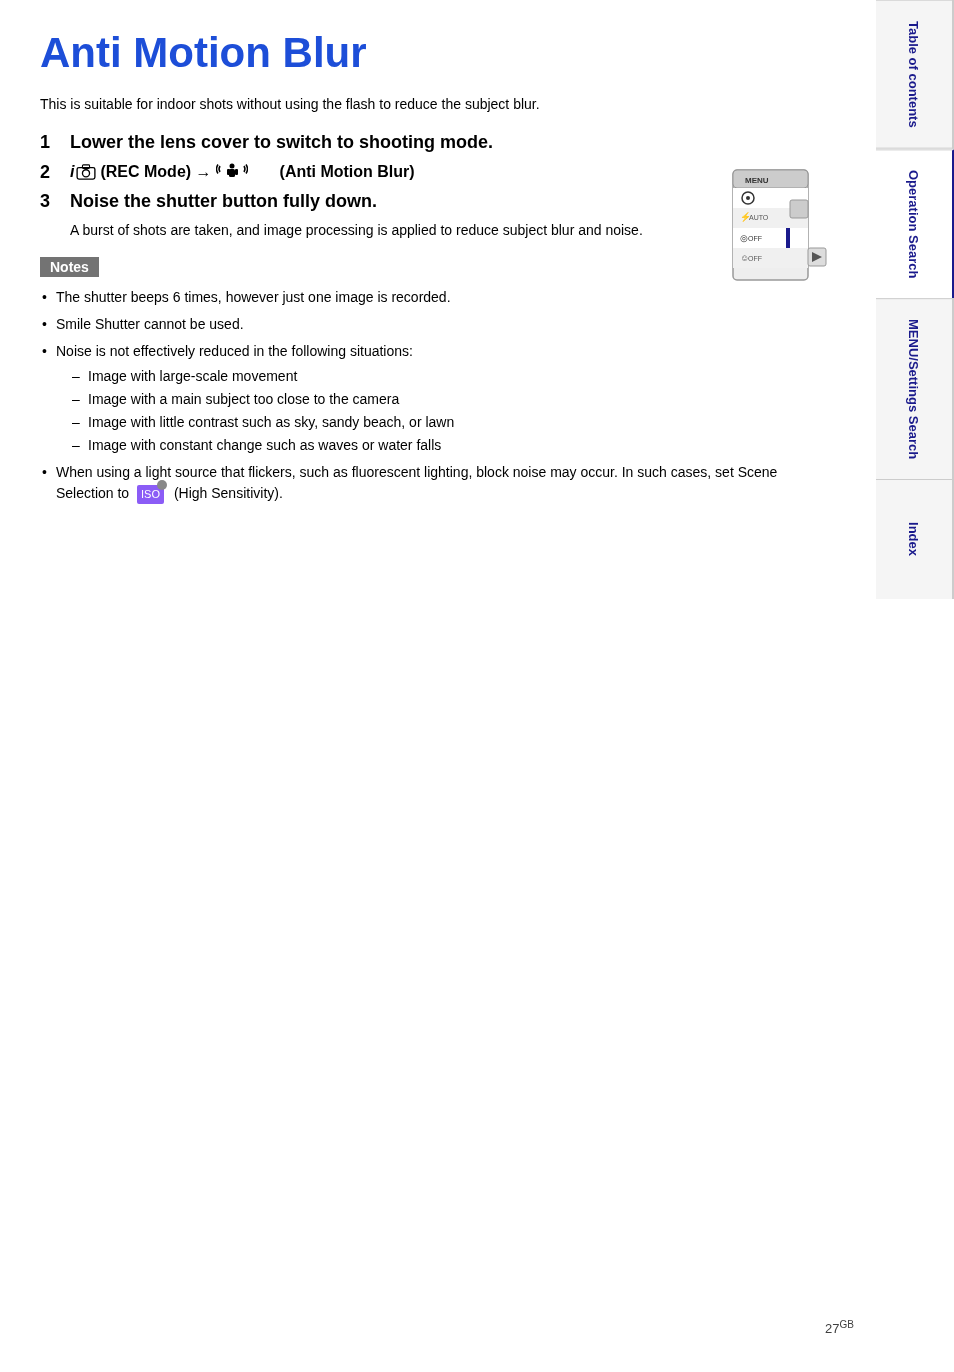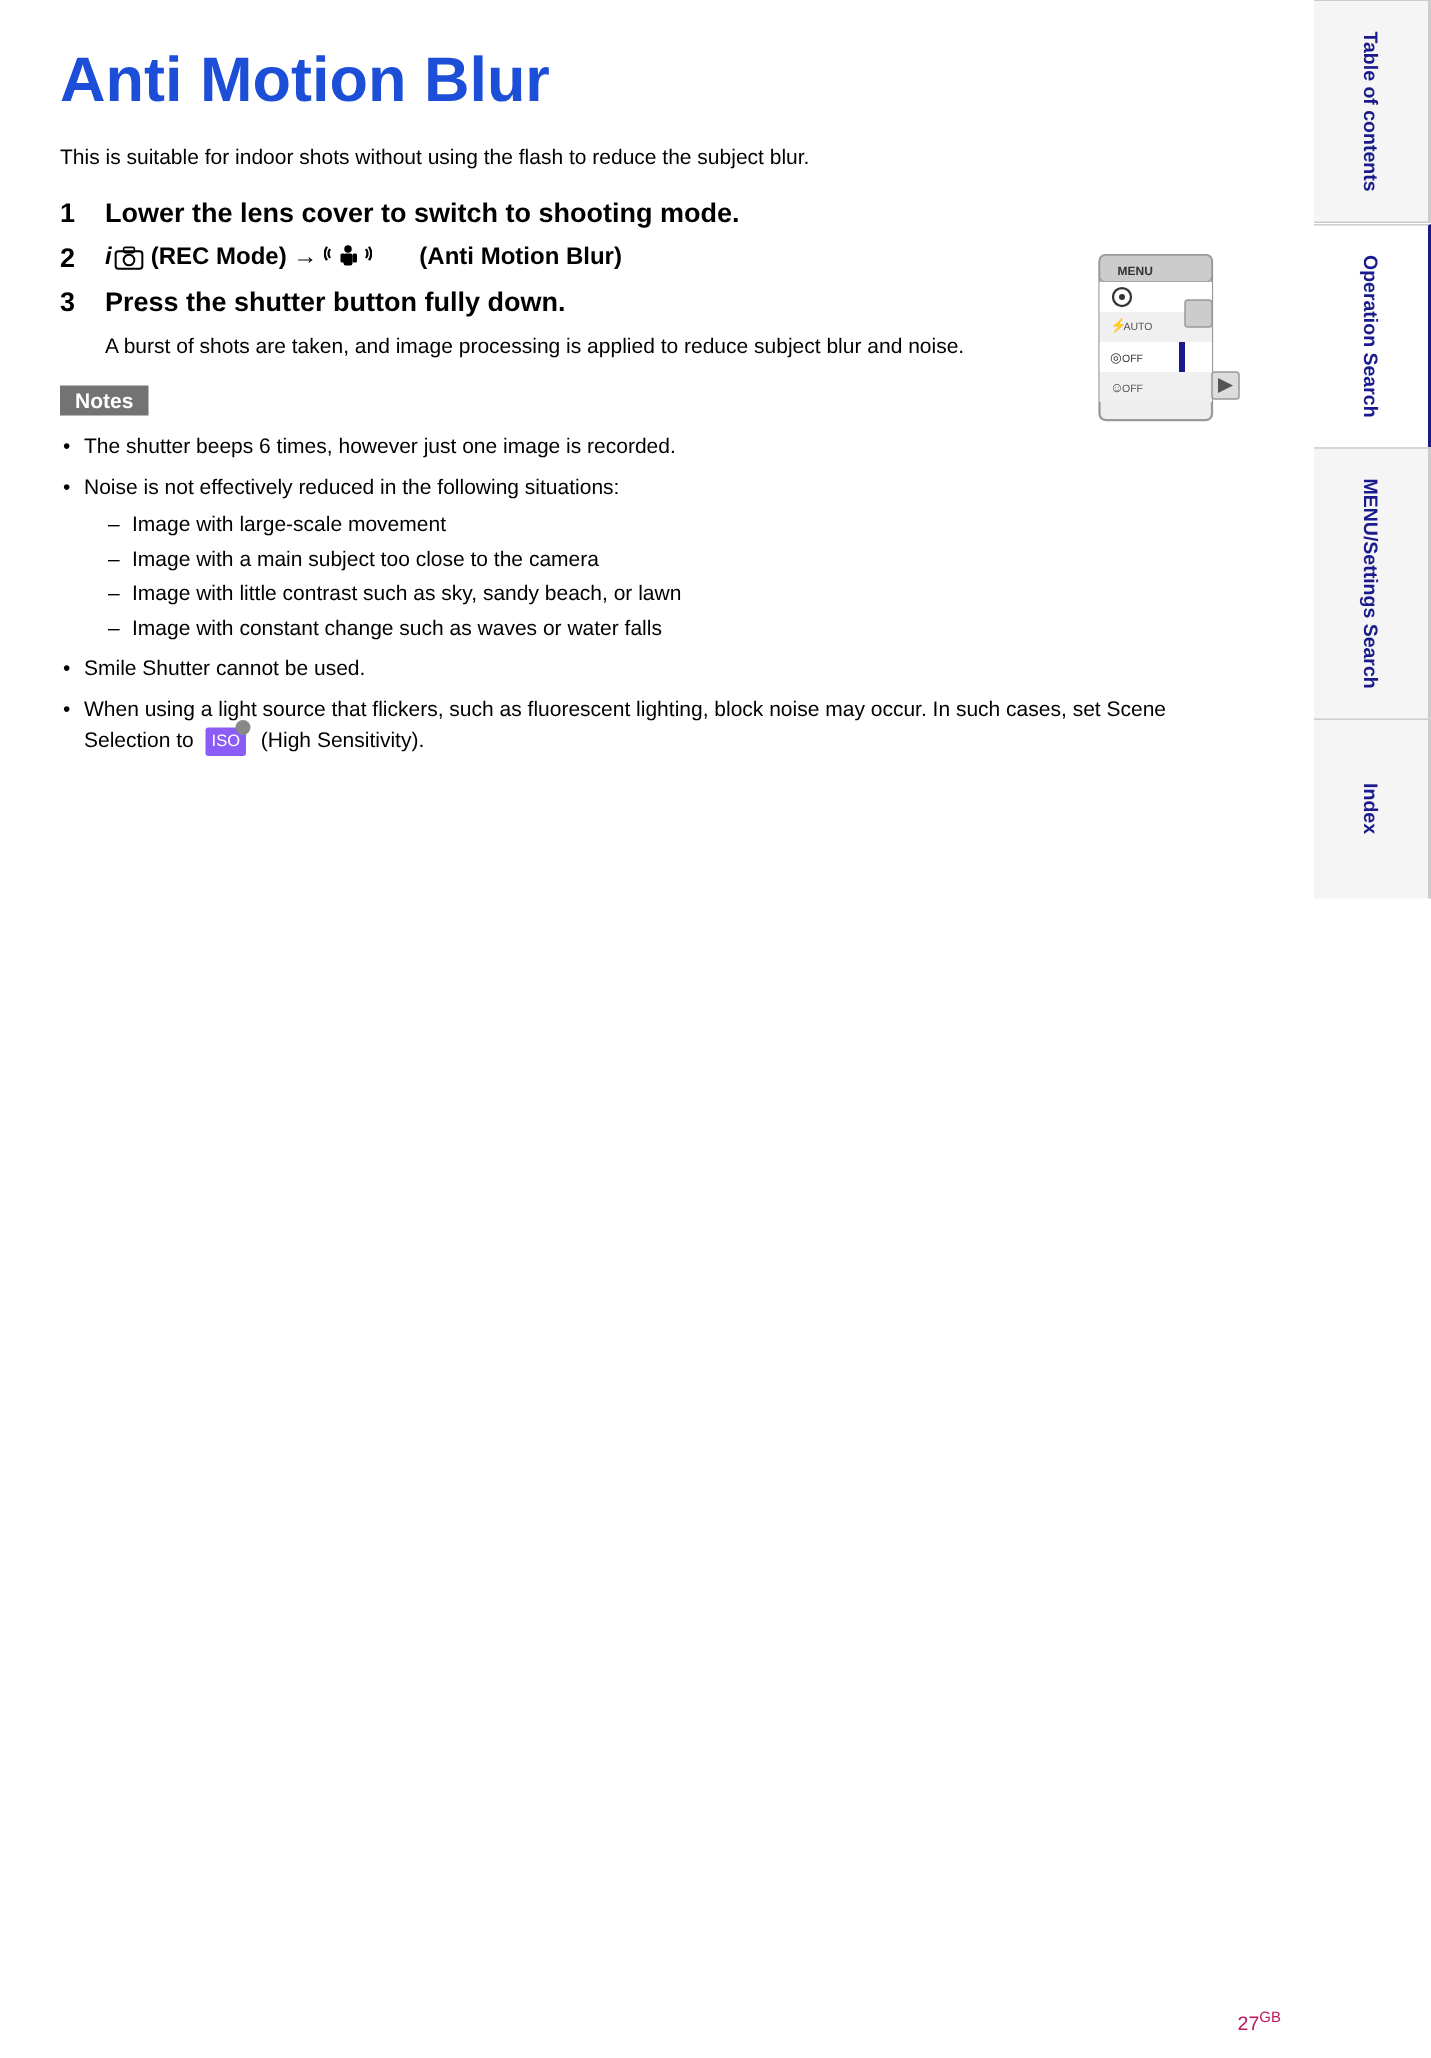--- a/index.html
+++ b/index.html
@@ -206,24 +206,24 @@
 
     .sidebar-tab-label {
       writing-mode: vertical-rl;
       transform: rotate(180deg);
       display: inline-block;
     }
 
     
     .page-number {
       position: absolute;
-      bottom: 16px;
+      bottom: 36px;
       right: 100px;
       font-size: 13px;
-      color: #be185d;
+      color: #404040;
     }
 
     .page-number sup {
       font-size: 10px;
     }
 
     .icon-anti-motion {
       display: inline-flex;
       align-items: center;
       margin: 0 4px;
@@ -271,39 +271,39 @@
 
         <path d="M28 11 Q30 8 28 5" fill="none" stroke="#000" stroke-width="1.5"></path>
         <path d="M30 12.5 Q33 8 30 3.5" fill="none" stroke="#000" stroke-width="1.5"></path>
       </svg>
     </span>
     <span style="font-size:16px; font-weight:bold;padding-left:28px;">(Anti Motion Blur)</span>
   </div>
 
   <div class="step">
     <span class="step-number">3</span>
-    <span class="step-text">Press the shutter button fully down.</span>
+    <span class="step-text">Noise the shutter button fully down.</span>
   </div>
   <div class="step3-sub">A burst of shots are taken, and image processing is applied to reduce subject blur and noise.</div>
 
   <div class="notes-section">
     <span class="notes-badge">Notes</span>
 
     <ul class="notes-list">
       <li>The shutter beeps 6 times, however just one image is recorded.</li>
+      <li>Smile Shutter cannot be used.</li>
       <li>
         <span>Noise is not effectively reduced in the following situations:</span>
         <ul class="sub-list">
           <li>Image with large-scale movement</li>
           <li>Image with a main subject too close to the camera</li>
           <li>Image with little contrast such as sky, sandy beach, or lawn</li>
           <li>Image with constant change such as waves or water falls</li>
         </ul>
       </li>
-      <li>Smile Shutter cannot be used.</li>
       <li>
         When using a light source that flickers, such as fluorescent lighting, block noise may occur. In such cases, set Scene Selection to
         <span style="display:inline-flex; align-items:center; vertical-align:middle; margin:0 4px;">
           <span style="background:#8b5cf6; color:#fff; font-size:11px; padding:1px 4px; border-radius:2px; margin-right:2px; position:relative;">
             ISO
             <span style="position:absolute; top:-5px; right:-3px; background:#888; border-radius:50%; width:10px; height:10px; display:inline-block;"></span>
           </span>
         </span>
         (High Sensitivity).
       </li>

